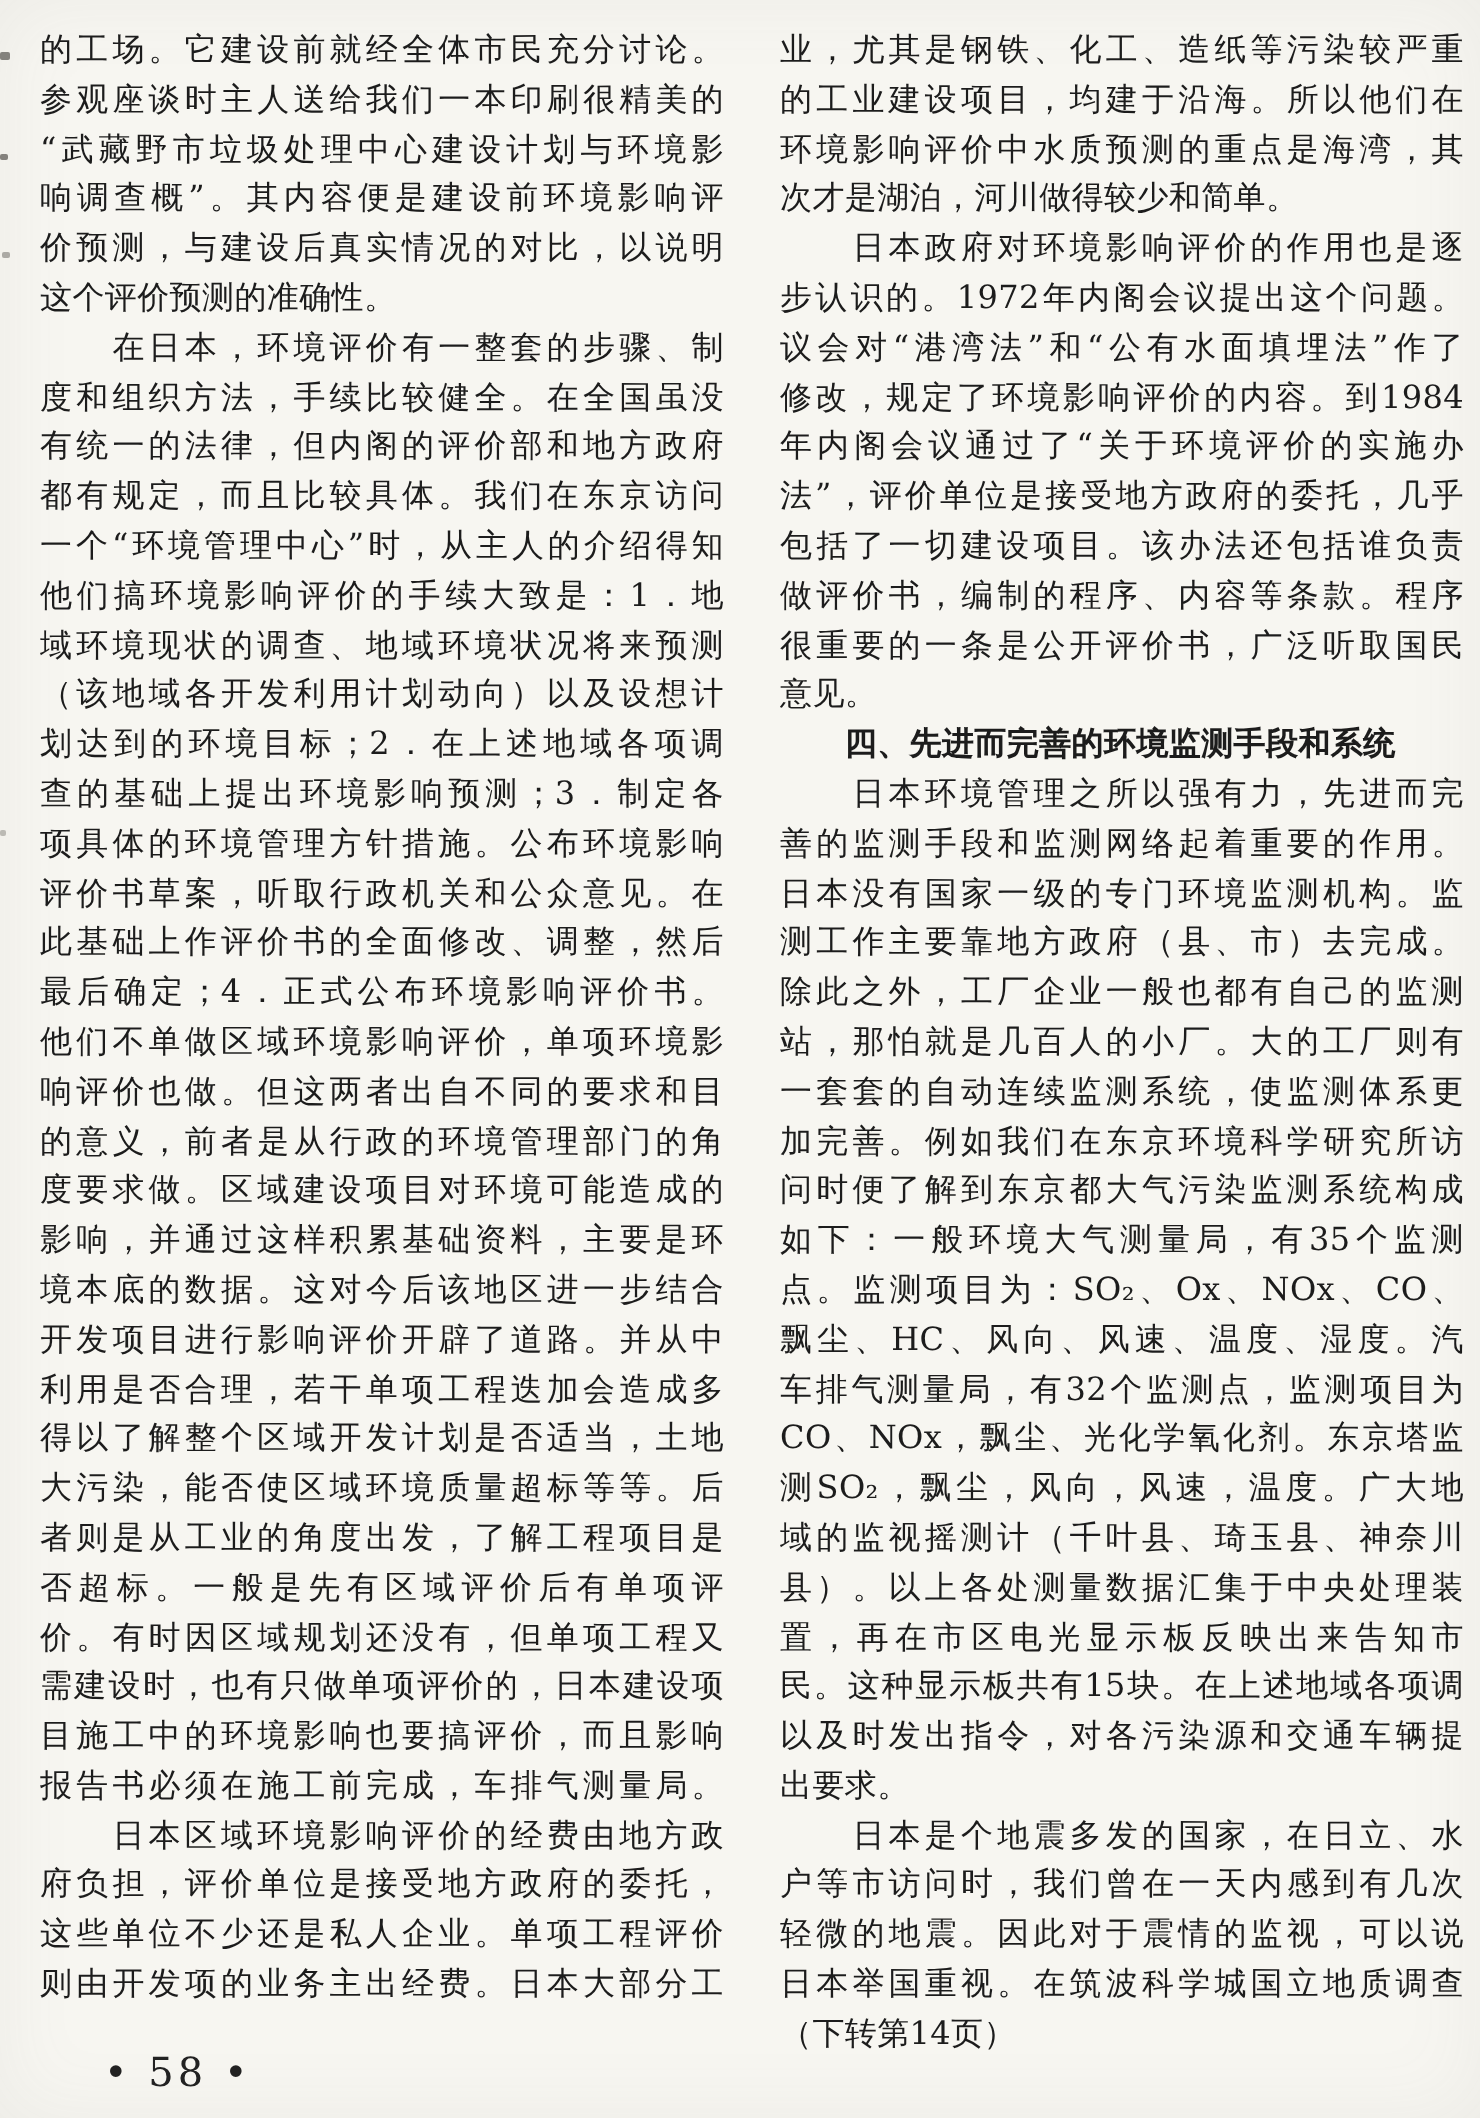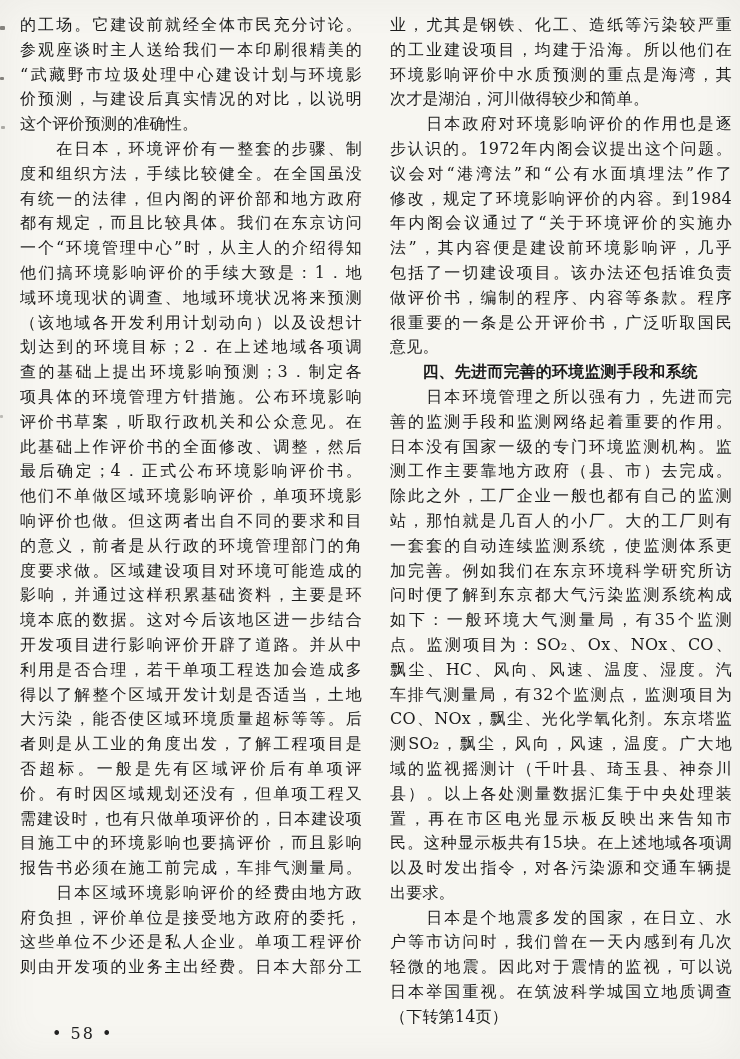--- a/index.html
+++ b/index.html
@@ -39,21 +39,21 @@
   }
   .line.bold {
     font-weight: bold;
     text-align: left;
     text-align-last: left;
   }
   .page-number {
     position: absolute;
     left: 52px;
     top: 1024px;
-    font-size: 16px;
+    font-size: 20px;
     letter-spacing: 2px;
     color: #222;
   }
   .speck {
     position: absolute;
     background: #55534e;
     border-radius: 1px;
     opacity: 0.7;
   }
   .speck.s1 { left: 0;   top: 26px;  width: 5px; height: 4px; }
@@ -62,20 +62,21 @@
   .speck.s4 { left: 0;   top: 415px; width: 3px; height: 3px; opacity: 0.35; }
 </style>
 </head>
 <body>
 
 <div class="page" style="background: rgb(247, 246, 241); color: rgb(28, 28, 28);">
   <div class="column left">
       <div class="line">的工场。它建设前就经全体市民充分讨论。</div>
       <div class="line">参观座谈时主人送给我们一本印刷很精美的</div>
       <div class="line">“武藏野市垃圾处理中心建设计划与环境影</div>
+      <div class="line">响调查概”。其内容便是建设前环境影响评</div>
       <div class="line">价预测，与建设后真实情况的对比，以说明</div>
       <div class="line short">这个评价预测的准确性。</div>
       <div class="line">　　在日本，环境评价有一整套的步骤、制</div>
       <div class="line">度和组织方法，手续比较健全。在全国虽没</div>
       <div class="line">有统一的法律，但内阁的评价部和地方政府</div>
       <div class="line">都有规定，而且比较具体。我们在东京访问</div>
       <div class="line">一个“环境管理中心”时，从主人的介绍得知</div>
       <div class="line">他们搞环境影响评价的手续大致是：1．地</div>
       <div class="line">域环境现状的调查、地域环境状况将来预测</div>
       <div class="line">（该地域各开发利用计划动向）以及设想计</div>
@@ -110,21 +111,21 @@
   <div class="column right">
       <div class="line">业，尤其是钢铁、化工、造纸等污染较严重</div>
       <div class="line">的工业建设项目，均建于沿海。所以他们在</div>
       <div class="line">环境影响评价中水质预测的重点是海湾，其</div>
       <div class="line short">次才是湖泊，河川做得较少和简单。</div>
       <div class="line">　　日本政府对环境影响评价的作用也是逐</div>
       <div class="line">步认识的。1972年内阁会议提出这个问题。</div>
       <div class="line">议会对“港湾法”和“公有水面填埋法”作了</div>
       <div class="line">修改，规定了环境影响评价的内容。到1984</div>
       <div class="line">年内阁会议通过了“关于环境评价的实施办</div>
-      <div class="line">法”，其内容便是建设前环境影响评，几乎</div>
+      <div class="line">法”，评价单位是接受地方政府的委托，几乎</div>
       <div class="line">包括了一切建设项目。该办法还包括谁负责</div>
       <div class="line">做评价书，编制的程序、内容等条款。程序</div>
       <div class="line">很重要的一条是公开评价书，广泛听取国民</div>
       <div class="line short">意见。</div>
       <div class="line bold">　　四、先进而完善的环境监测手段和系统</div>
       <div class="line">　　日本环境管理之所以强有力，先进而完</div>
       <div class="line">善的监测手段和监测网络起着重要的作用。</div>
       <div class="line">日本没有国家一级的专门环境监测机构。监</div>
       <div class="line">测工作主要靠地方政府（县、市）去完成。</div>
       <div class="line">除此之外，工厂企业一般也都有自己的监测</div>

